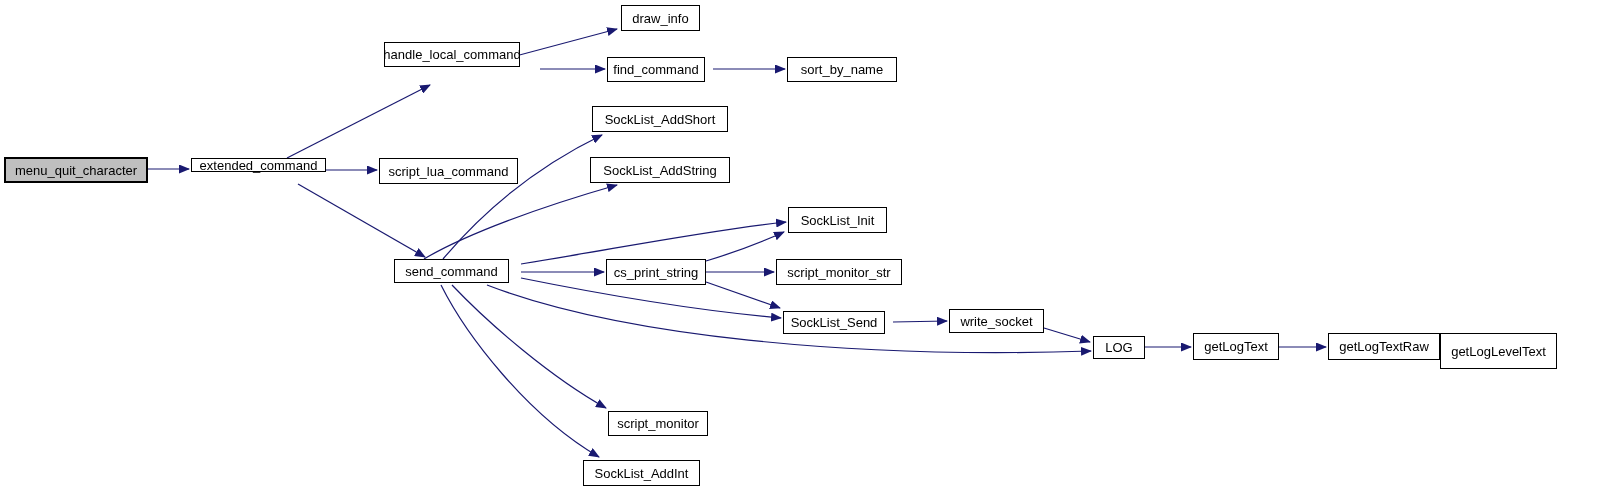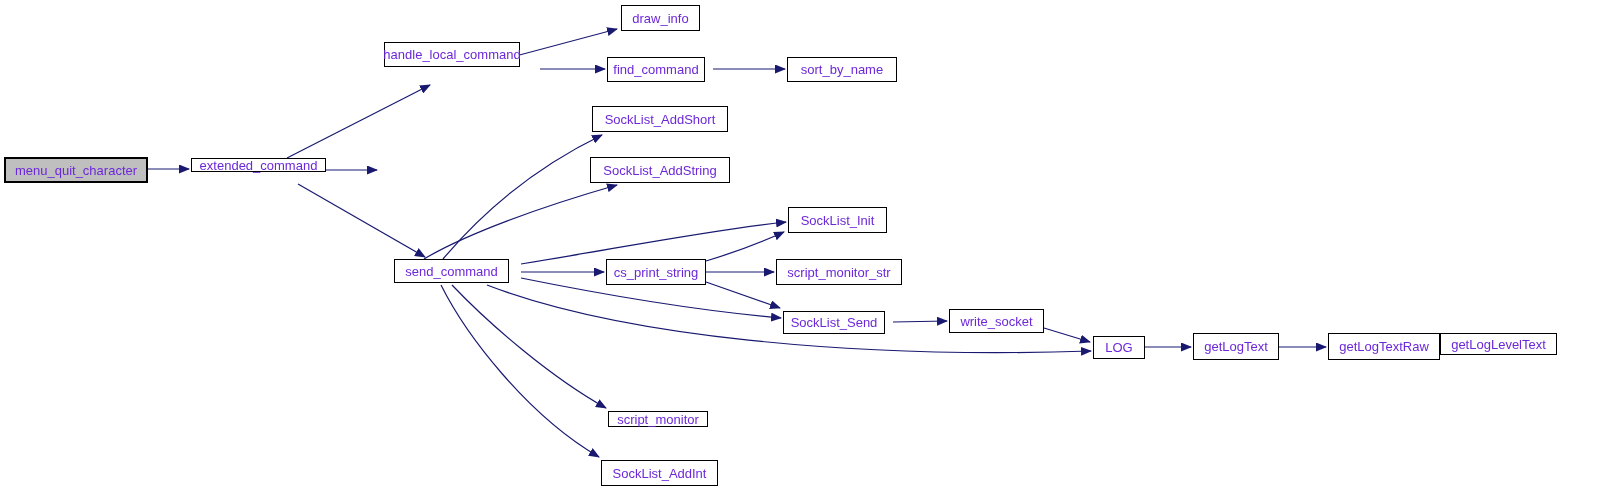--- a/index.html
+++ b/index.html
@@ -9,21 +9,21 @@
     background:#ffffff;
     font-family:"Liberation Sans","DejaVu Sans",sans-serif;
     overflow:hidden;
   }
   #edge-layer{position:absolute;left:0;top:0;width:1611px;height:493px;}
   .node{
     position:absolute;
     box-sizing:border-box;
     border:1px solid #000000;
     background:#ffffff;
-    color:#6d28d9;
+    color:#000000;
     display:flex;align-items:center;justify-content:center;
     font-size:13px;line-height:1;
     white-space:nowrap;
     cursor:pointer;
   }
   .node.highlight{
     background:#bfbfbf;
     border-width:2px;
     cursor:default;
   }
@@ -64,28 +64,29 @@
     <path class="edge" marker-end="url(#arrow)" d="M1279,347 L1326,347"></path>
     <path class="edge" marker-end="url(#arrow)" d="M1440,347 L1486,347"></path>
   </svg>
 
   <div class="node highlight" style="left:4px;top:157px;width:144px;height:26px">menu_quit_character</div>
   <div class="node" style="left:191px;top:158px;width:135px;height:14px">extended_command</div>
   <div class="node" style="left:384px;top:42px;width:136px;height:25px">handle_local_command</div>
   <div class="node" style="left:621px;top:5px;width:79px;height:26px">draw_info</div>
   <div class="node" style="left:607px;top:57px;width:98px;height:25px">find_command</div>
   <div class="node" style="left:787px;top:57px;width:110px;height:25px">sort_by_name</div>
+  <div class="node" style="left:379px;top:158px;width:139px;height:26px">script_lua_command</div>
   <div class="node" style="left:592px;top:106px;width:136px;height:26px">SockList_AddShort</div>
   <div class="node" style="left:590px;top:157px;width:140px;height:26px">SockList_AddString</div>
   <div class="node" style="left:394px;top:259px;width:115px;height:24px">send_command</div>
   <div class="node" style="left:788px;top:207px;width:99px;height:26px">SockList_Init</div>
   <div class="node" style="left:606px;top:259px;width:100px;height:26px">cs_print_string</div>
   <div class="node" style="left:776px;top:259px;width:126px;height:26px">script_monitor_str</div>
   <div class="node" style="left:783px;top:311px;width:102px;height:23px">SockList_Send</div>
   <div class="node" style="left:949px;top:309px;width:95px;height:24px">write_socket</div>
   <div class="node" style="left:1093px;top:336px;width:52px;height:23px">LOG</div>
   <div class="node" style="left:1193px;top:333px;width:86px;height:27px">getLogText</div>
   <div class="node" style="left:1328px;top:333px;width:112px;height:27px">getLogTextRaw</div>
-  <div class="node" style="left:1440px;top:333px;width:117px;height:22px">getLogLevelText</div>
-  <div class="node" style="left:608px;top:411px;width:100px;height:16px">script_monitor</div>
-  <div class="node" style="left:601px;top:460px;width:117px;height:26px">SockList_AddInt</div>
+  <div class="node" style="left:1440px;top:333px;width:117px;height:36px">getLogLevelText</div>
+  <div class="node" style="left:608px;top:411px;width:100px;height:25px">script_monitor</div>
+  <div class="node" style="left:583px;top:460px;width:117px;height:26px">SockList_AddInt</div>
 
 </div>
 
 </body></html>

